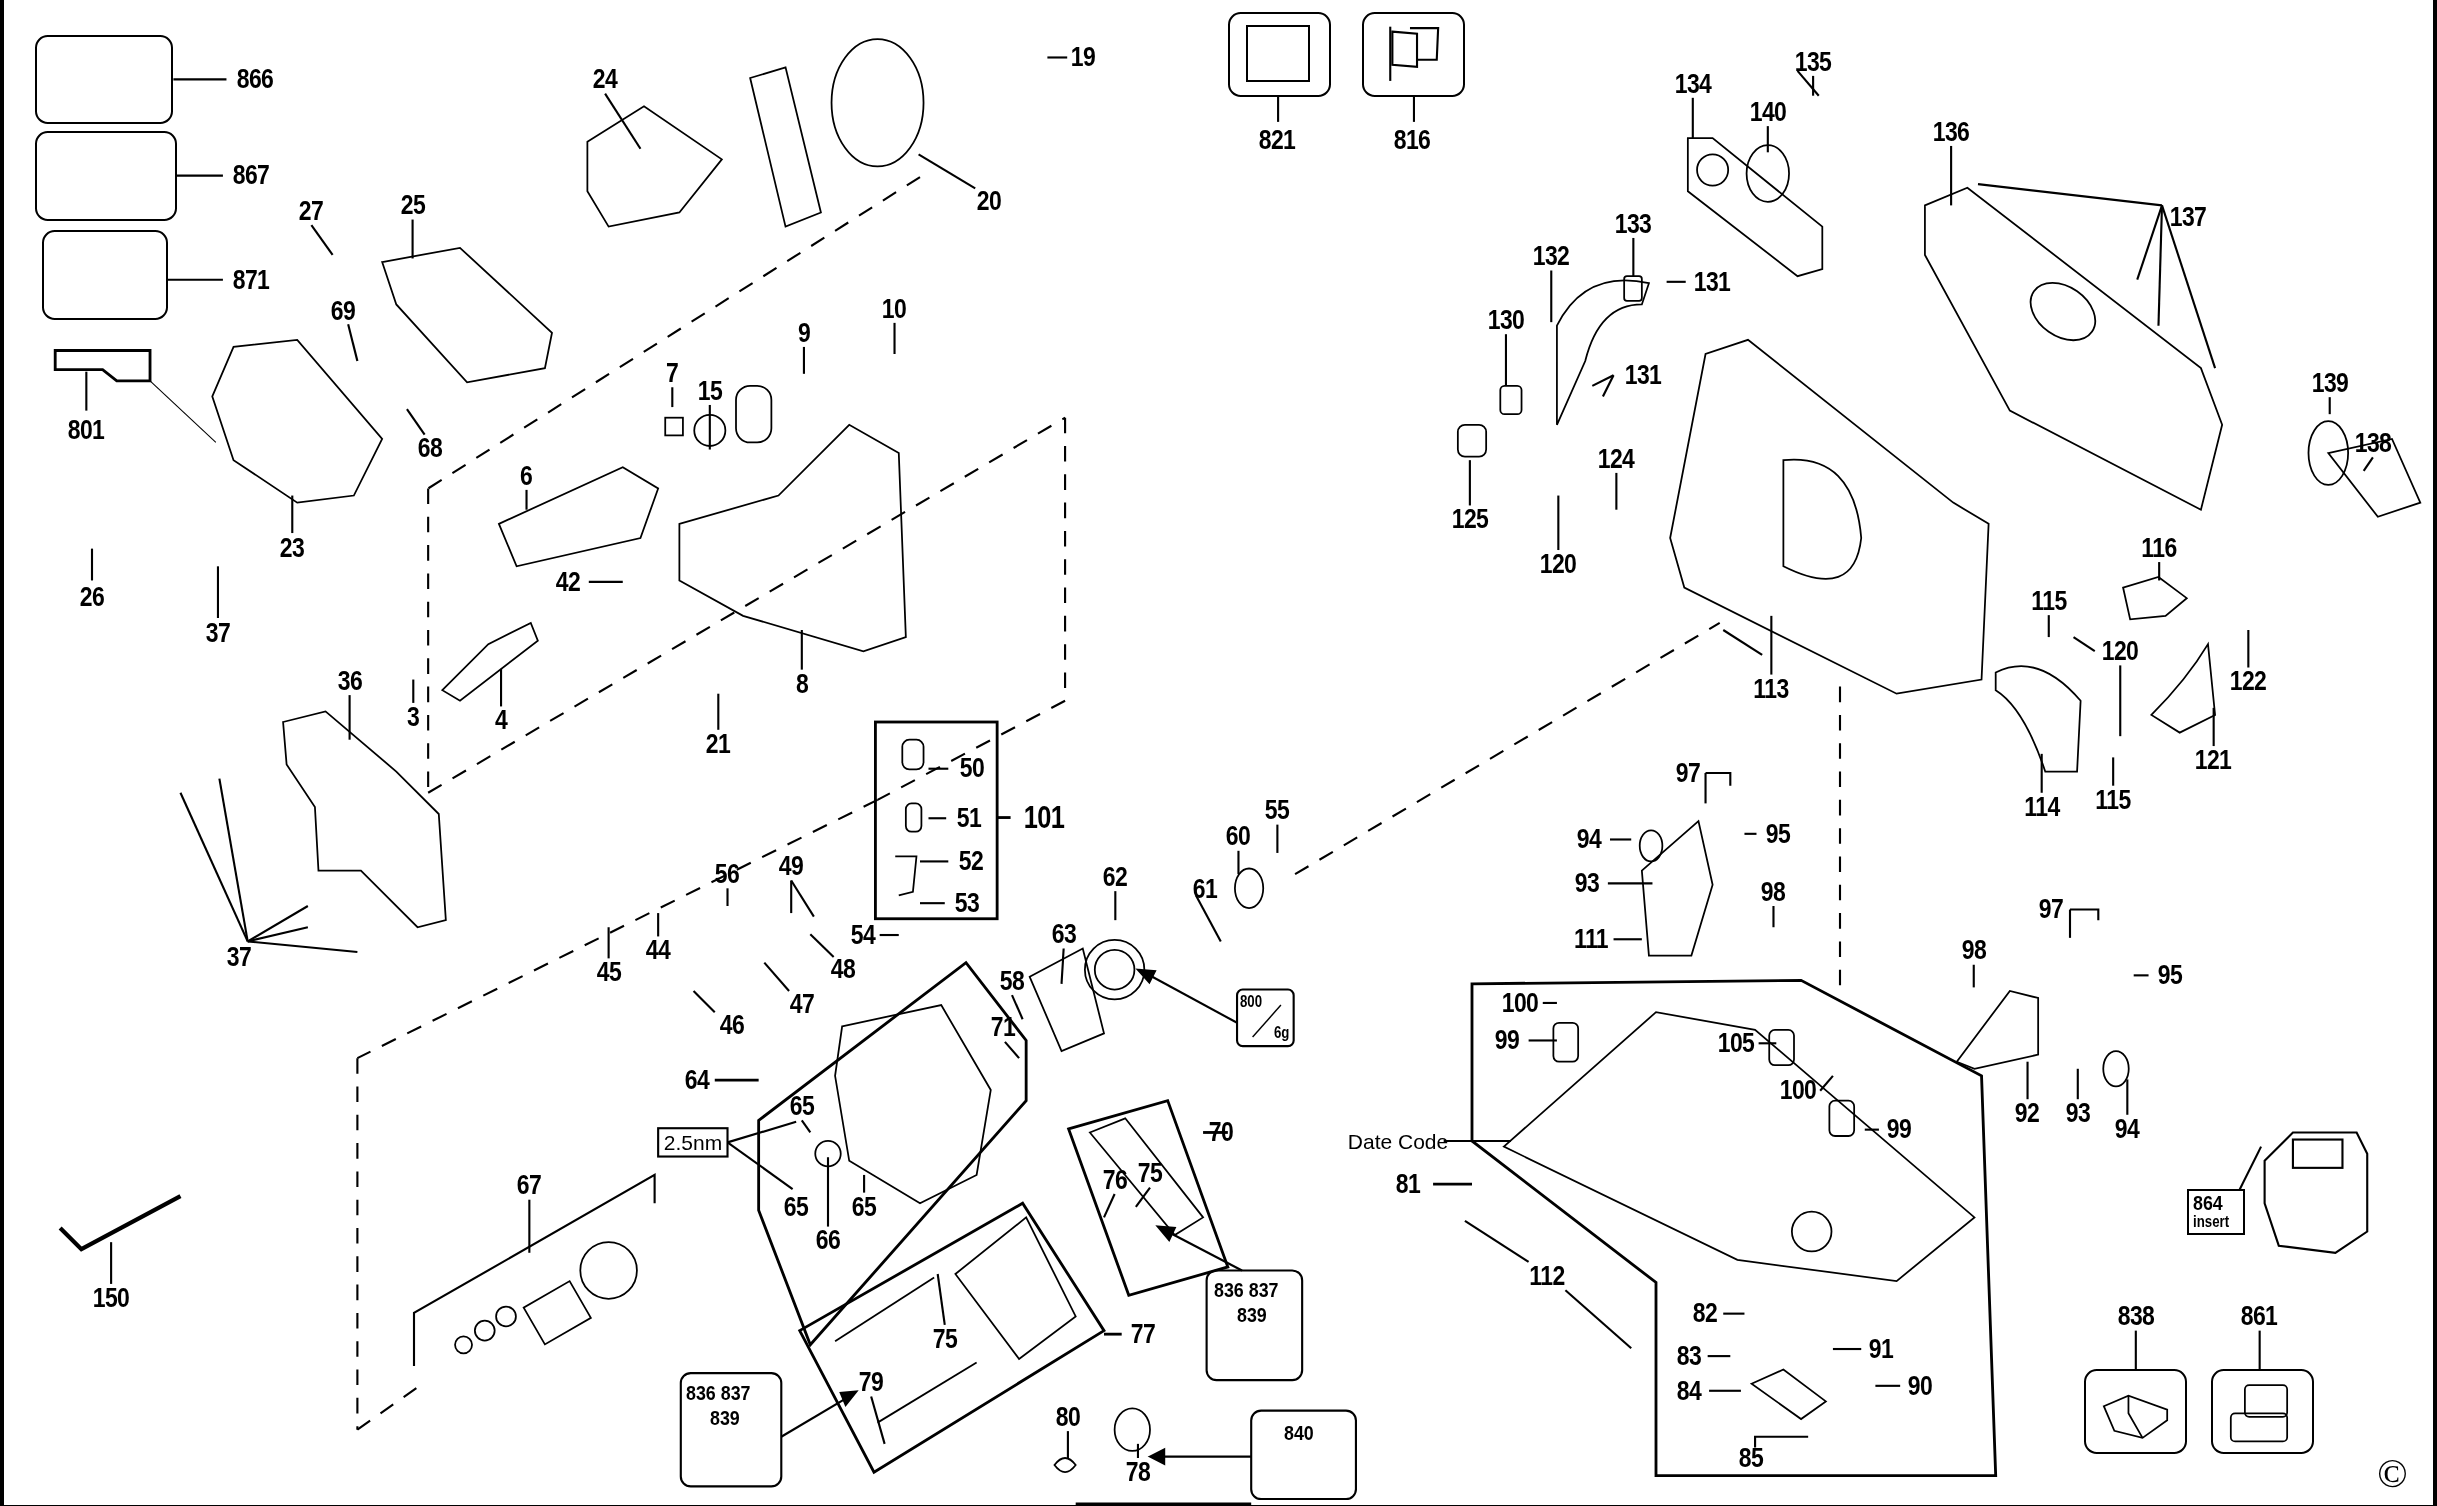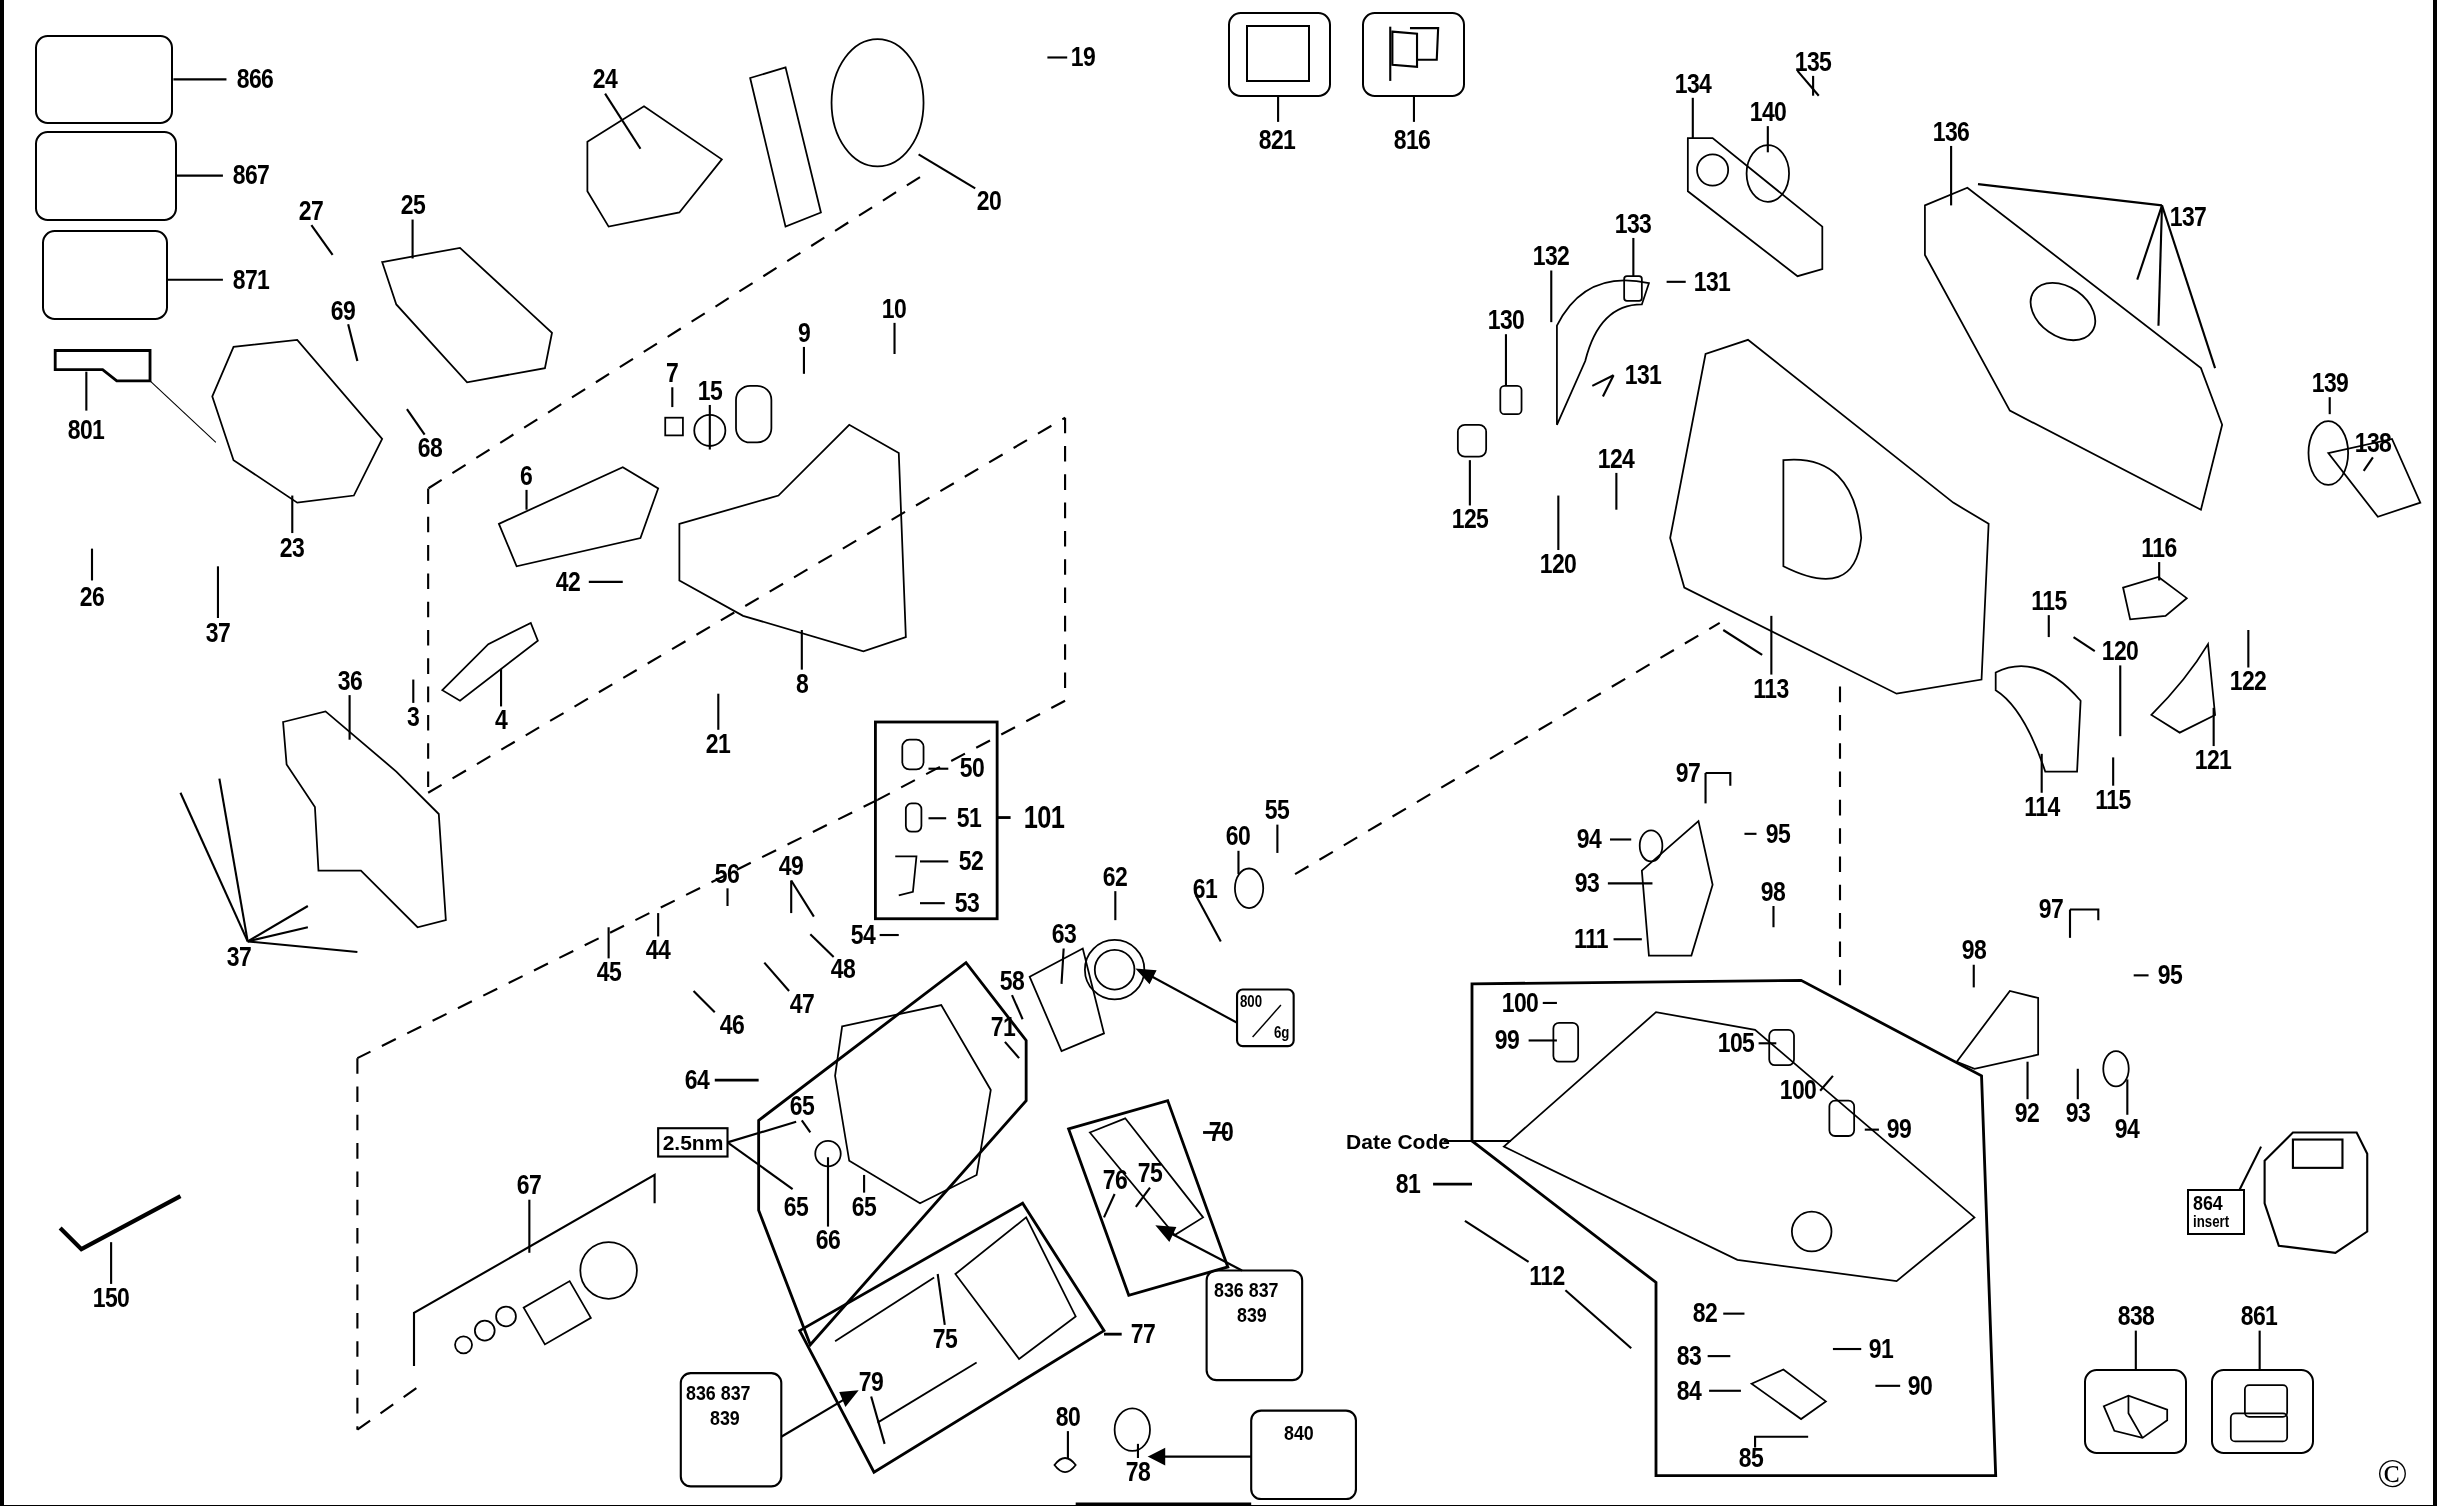--- a/index.html
+++ b/index.html
@@ -3,21 +3,21 @@
 <meta charset="utf-8">
 <style>
   html, body { margin:0; padding:0; background:#ffffff; }
   body { width:2438px; height:1507px; position:relative; overflow:hidden; font-family:"Liberation Sans", sans-serif; }
   #canvas { position:absolute; left:0; top:0; width:2438px; height:1507px; }
   .edge-left { position:absolute; left:0; top:0; width:4.2px; height:1507px; background:#000; }
   .edge-right { position:absolute; right:0; top:0; width:5px; height:1507px; background:#000; }
   .edge-bottom { position:absolute; left:0; bottom:0; width:2438px; height:2.1px; background:#000; }
   .lbl { position:absolute; font-family:"Liberation Sans", sans-serif; font-weight:bold; font-size:28px; color:#000; line-height:1; transform:translate(-50%,-50%); white-space:nowrap; letter-spacing:-0.7px; transform-origin:center; }
   .lbl.narrow { transform:translate(-50%,-50%) scaleX(0.82); }
-  .lbl.plain { font-weight:bold; font-size:21px; letter-spacing:0; }
+  .lbl.plain { font-weight:normal; font-size:21px; letter-spacing:0; }
   .lbl.copy { font-weight:normal; font-family:"Liberation Serif", serif; font-size:40px; }
   .box { position:absolute; border:2.1px solid #000; border-radius:12.7px; background:#fff; }
   .sqbox { position:absolute; border:2.1px solid #000; background:#fff; }
   .boxtext { position:absolute; font-weight:bold; font-size:21px; line-height:1; transform:scaleX(0.85); transform-origin:left top; }
   svg.lines { position:absolute; left:0; top:0; }
 </style>
 </head>
 <body>
 
 <div id="canvas">

